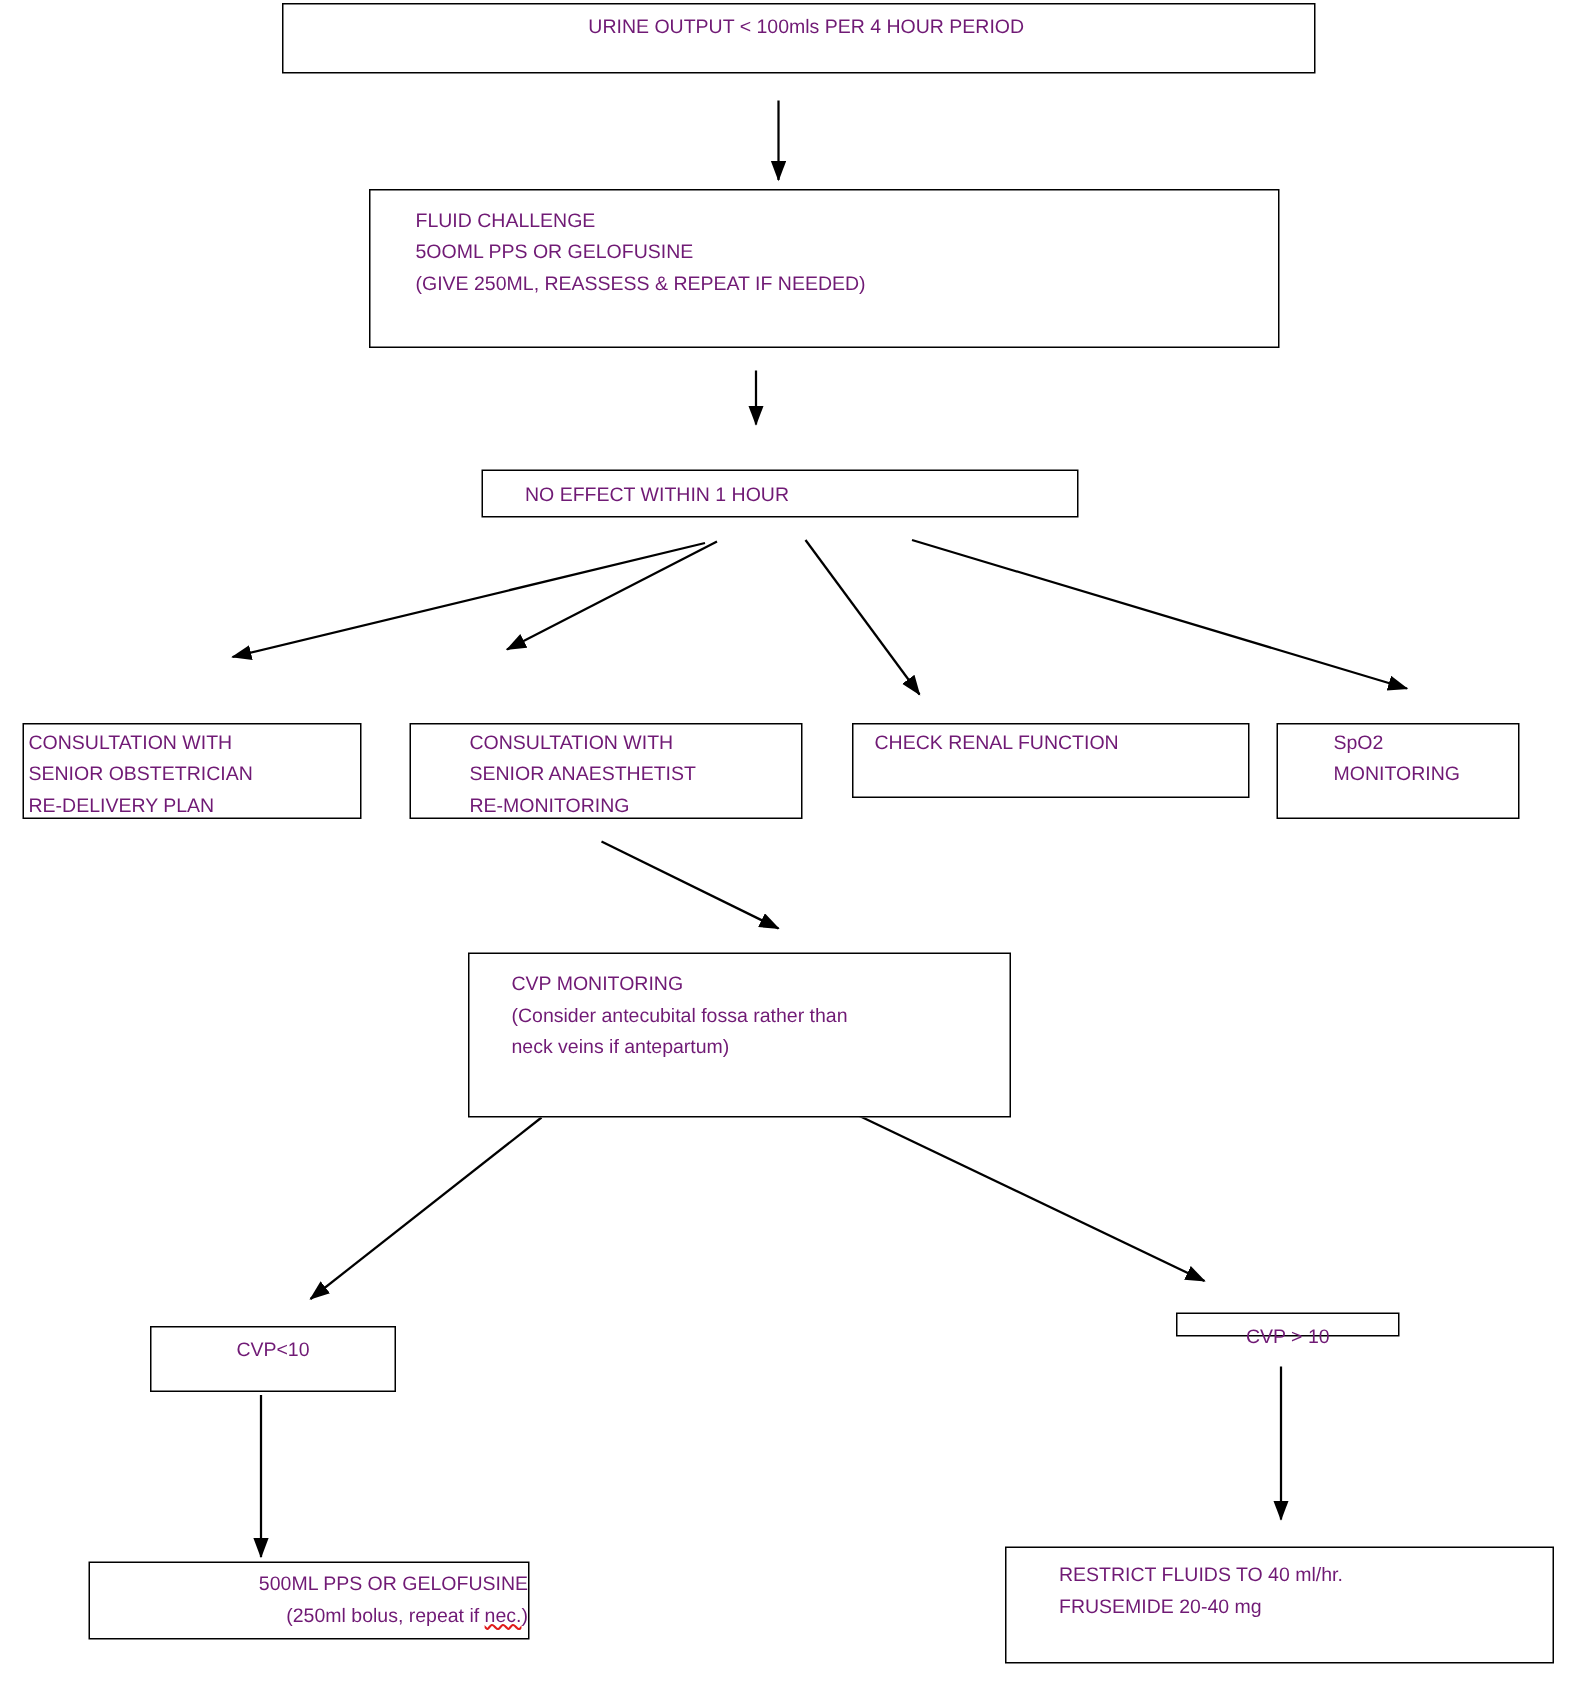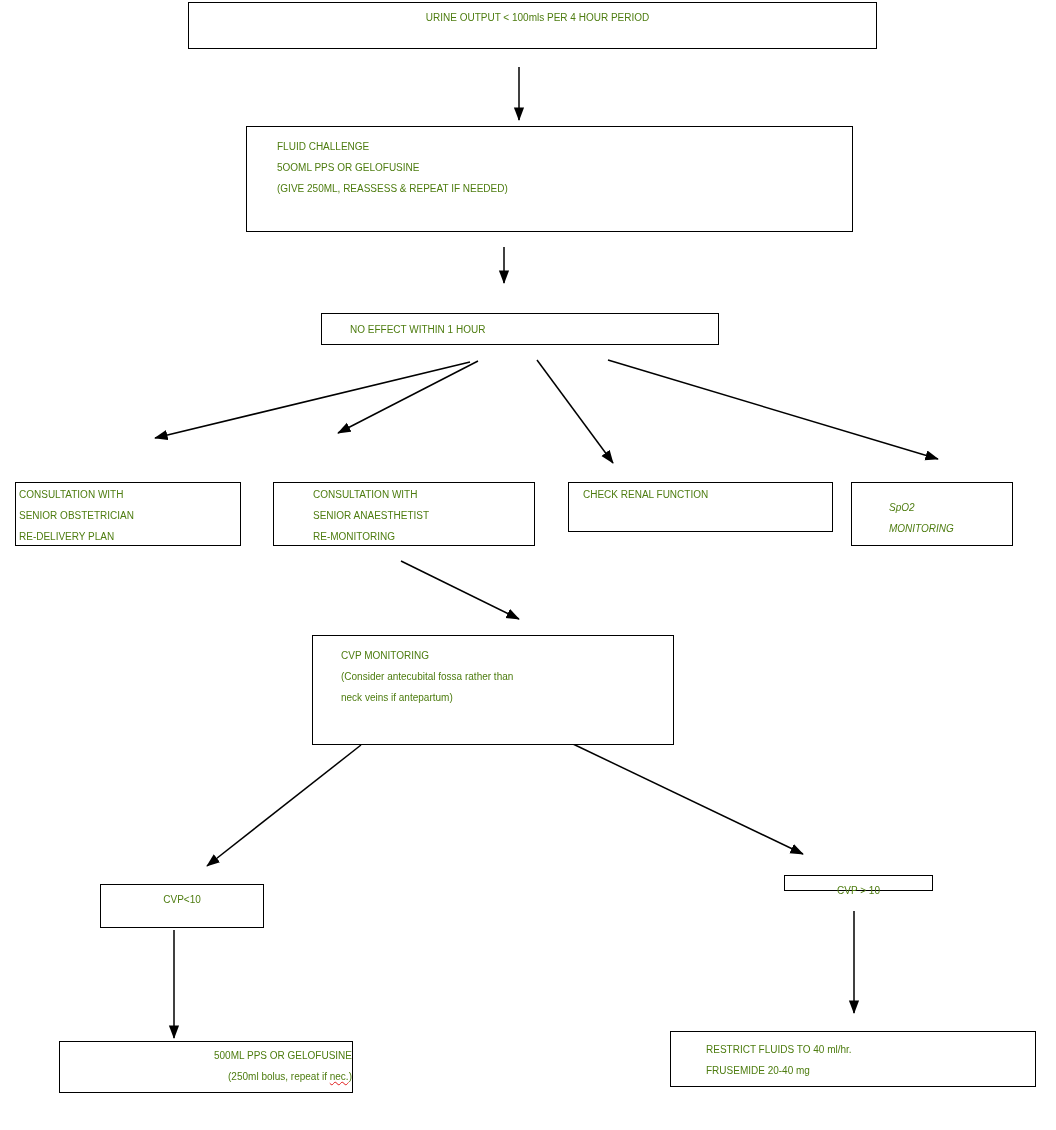--- a/index.html
+++ b/index.html
@@ -25,23 +25,23 @@
     top: 0;
     width: 1056px;
     height: 1130px;
     pointer-events: none;
   }
   .node {
     position: absolute;
     box-sizing: border-box;
     border: 1.5px solid #000000;
     background: #ffffff;
-    font-size: 10px;
+    font-size: 13px;
     line-height: 21px;
-    color: #4d7c0f;
+    color: #701a75;
     white-space: pre;
   }
   .node .txt {
     display: block;
     white-space: pre;
   }
   .align-left  { text-align: left; }
   .align-center{ text-align: center; }
   .spell-err {
     
@@ -76,21 +76,21 @@
       </g>
   </svg>
 
   <div id="nodes">
       <div class="node align-center" style="left: 188px; top: 2px; width: 689px; height: 47px; padding-top: 4px; padding-left: 10px;"><span class="txt">URINE OUTPUT &lt; 100mls PER 4 HOUR PERIOD</span></div>
       <div class="node align-left" style="left: 246px; top: 126px; width: 607px; height: 106px; padding-top: 9px; padding-left: 30px;"><span class="txt">FLUID CHALLENGE</span><span class="txt">5OOML PPS OR GELOFUSINE</span><span class="txt">(GIVE 250ML, REASSESS &amp; REPEAT IF NEEDED)</span></div>
       <div class="node align-left" style="left: 321px; top: 313px; width: 398px; height: 32px; padding-top: 5px; padding-left: 28px;"><span class="txt">NO EFFECT WITHIN 1 HOUR</span></div>
       <div class="node align-left" style="left: 15px; top: 482px; width: 226px; height: 64px; padding-top: 1px; padding-left: 3px;"><span class="txt">CONSULTATION WITH</span><span class="txt">SENIOR OBSTETRICIAN</span><span class="txt">RE-DELIVERY PLAN</span></div>
       <div class="node align-left" style="left: 273px; top: 482px; width: 262px; height: 64px; padding-top: 1px; padding-left: 39px;"><span class="txt">CONSULTATION WITH</span><span class="txt">SENIOR ANAESTHETIST</span><span class="txt">RE-MONITORING</span></div>
       <div class="node align-left" style="left: 568px; top: 482px; width: 265px; height: 50px; padding-top: 1px; padding-left: 14px;"><span class="txt">CHECK RENAL FUNCTION</span></div>
-      <div class="node align-left" style="left: 851px; top: 482px; width: 162px; height: 64px; padding-top: 14px; padding-left: 37px; font-style: italic;"><span class="txt">SpO2</span><span class="txt">MONITORING</span></div>
+      <div class="node align-left" style="left: 851px; top: 482px; width: 162px; height: 64px; padding-top: 1px; padding-left: 37px;"><span class="txt">SpO2</span><span class="txt">MONITORING</span></div>
       <div class="node align-left" style="left: 312px; top: 635px; width: 362px; height: 110px; padding-top: 9px; padding-left: 28px;"><span class="txt">CVP MONITORING</span><span class="txt">(Consider antecubital fossa rather than</span><span class="txt">neck veins if antepartum)</span></div>
       <div class="node align-center" style="left: 100px; top: 884px; width: 164px; height: 44px; padding-top: 4px; padding-left: 0px;"><span class="txt">CVP&lt;10</span></div>
       <div class="node align-center" style="left: 784px; top: 875px; width: 149px; height: 16px; padding-top: 4px; padding-left: 0px;"><span class="txt">CVP &gt; 10</span></div>
       <div class="node align-left" style="left: 59px; top: 1041px; width: 294px; height: 52px; padding-top: 3px; padding-left: 26px; text-align: right;"><span class="txt">500ML PPS OR GELOFUSINE</span><span class="txt"><span>(250ml bolus, repeat if </span><span class="spell-err">nec.</span><span>)</span></span></div>
-      <div class="node align-left" style="left: 670px; top: 1031px; width: 366px; height: 56px; padding-top: 7px; padding-left: 35px;"><span class="txt">RESTRICT FLUIDS TO 40 ml/hr.</span><span class="txt">FRUSEMIDE 20-40 mg</span></div>
+      <div class="node align-left" style="left: 670px; top: 1031px; width: 366px; height: 78px; padding-top: 7px; padding-left: 35px;"><span class="txt">RESTRICT FLUIDS TO 40 ml/hr.</span><span class="txt">FRUSEMIDE 20-40 mg</span></div>
     </div>
 
 </div>
 
 </body></html>

